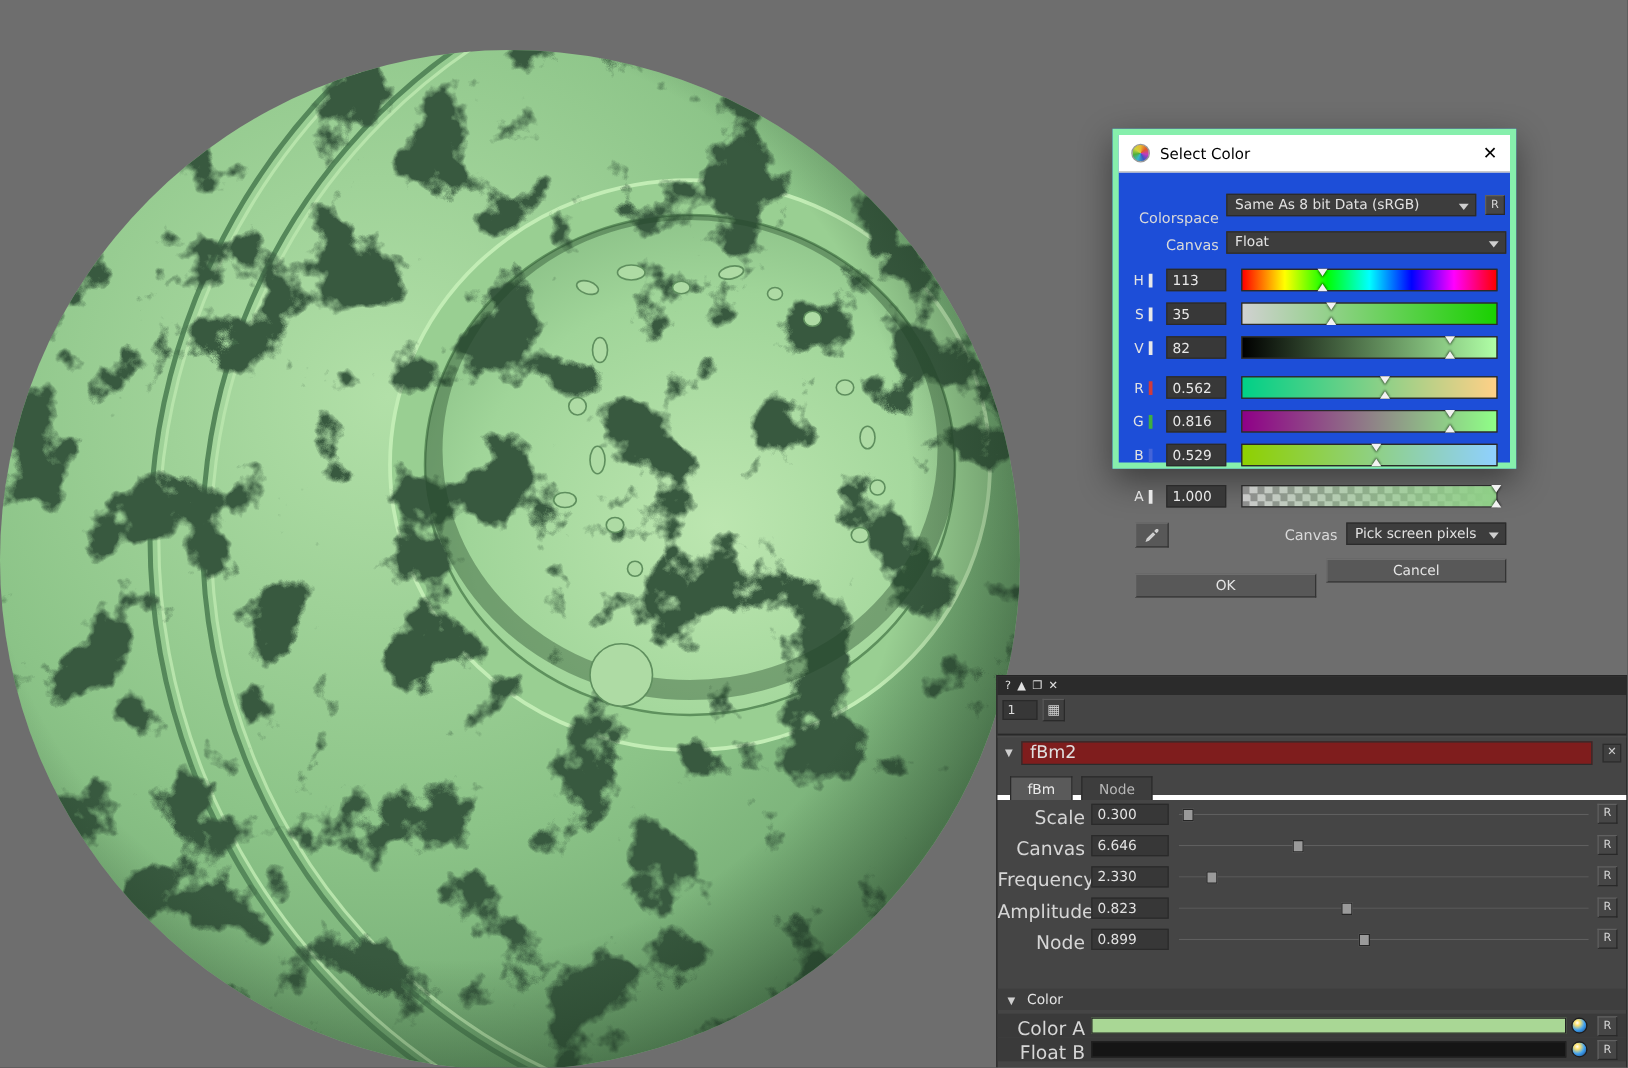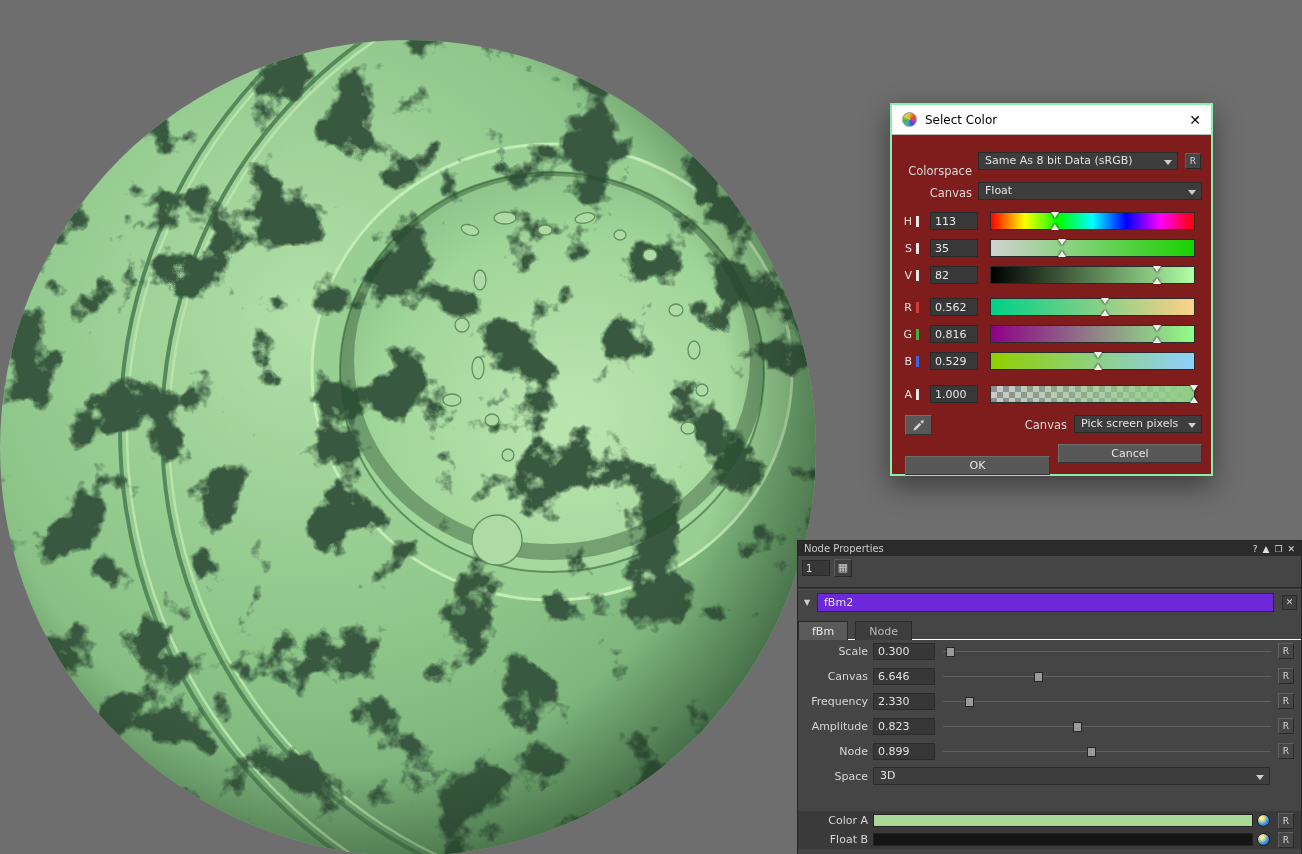--- a/index.html
+++ b/index.html
@@ -5,21 +5,21 @@
   *{margin:0;padding:0;box-sizing:border-box;font-family:"DejaVu Sans","Liberation Sans",sans-serif;}
   html,body{background:#555;}
   #screen{position:relative;width:1302px;height:854px;background:#6e6e6e;overflow:hidden;}
   .abs{position:absolute;}
   input{outline:none;}
 
   
   #viewport-svg{position:absolute;left:0;top:0;}
 
   
-  .dialog{left:890px;top:103px;width:323px;height:373px;background:#7f1d1d;border:2px solid #86efac;box-shadow:0 10px 26px rgba(0,0,0,.45);}
+  .dialog{left:890px;top:103px;width:323px;height:272px;background:#1d4ed8;border:5px solid #86efac;box-shadow:0 10px 26px rgba(0,0,0,.45);}
   .dlg-title{position:absolute;top:0;left:0;right:0;height:30px;background:#ffffff;display:flex;align-items:center;padding:0 10px;gap:8px;border-bottom:1px solid #bbb;}
   .dlg-title .t{font-size:12px;color:#000;flex:1;}
   .wheel{width:15px;height:15px;border-radius:50%;border:1px solid #999;
     background:conic-gradient(#e8b931,#e05a2b,#c23bbf,#3b57c2,#35b6c9,#4fae3c,#cfd53a,#e8b931);}
   .dlg-close{color:#000;font-size:14px;line-height:14px;cursor:default;}
   .row-label{position:absolute;color:#dadada;font-size:11.5px;text-align:right;}
   .dd{position:absolute;background:#3d3d3d;border:1px solid #2b2b2b;color:#e2e2e2;font-size:11px;line-height:16px;height:18px;padding:0 18px 0 6px;white-space:nowrap;overflow:hidden;}
   .dd::after{content:"";position:absolute;right:5px;top:7px;border:4px solid transparent;border-top:5px solid #cfcfcf;}
   .rbtn{position:absolute;width:16px;height:16px;background:#464646;border:1px solid #606060;border-bottom-color:#292929;border-right-color:#292929;color:#d8d8d8;font-size:9px;text-align:center;line-height:14px;}
   .btn{position:absolute;background:#585858;border:1px solid #6e6e6e;border-bottom-color:#343434;border-right-color:#343434;color:#e5e5e5;font-size:11px;text-align:center;line-height:17px;height:19px;}
@@ -40,27 +40,27 @@
   .npanel{left:797px;top:540px;width:505px;height:330px;background:#454545;border:1px solid #262626;}
   .np-title{position:absolute;top:0;left:0;right:0;height:15px;background:#2b2b2b;display:flex;align-items:center;padding:0 6px;font-size:10px;color:#cccccc;}
   .np-title-text{flex:1;}
   .np-icons{display:flex;gap:5px;font-size:9px;color:#e0e0e0;}
   .np-index{position:absolute;top:19px;left:4px;width:28px;height:16px;background:#373737;border:1px solid #2a2a2a;color:#ddd;font-size:10px;padding-left:3px;}
   .np-toolbtn{position:absolute;top:18px;left:36px;width:18px;height:18px;background:#3f3f3f;border:1px solid #5a5a5a;border-bottom-color:#2a2a2a;border-right-color:#2a2a2a;color:#ccc;font-size:11px;text-align:center;line-height:16px;}
   .np-sep{position:absolute;top:46px;left:0;right:0;height:3px;background:#383838;border-top:1px solid #292929;border-bottom:1px solid #515151;}
   .np-node-header{position:absolute;top:52px;left:4px;right:4px;height:20px;}
   .np-arrow{color:#cfcfcf;font-size:8px;}
   .np-node-header .np-arrow{position:absolute;left:2px;top:5px;}
-  .np-name{position:absolute;left:15px;right:23px;top:0;height:19px;background:#6d28d9;border:1px solid #2c2c2c;color:#e0e0e0;font-size:11px;line-height:17px;padding-left:6px;}
+  .np-name{position:absolute;left:15px;right:23px;top:0;height:19px;background:#7f1d1d;border:1px solid #2c2c2c;color:#e0e0e0;font-size:14px;line-height:17px;padding-left:6px;}
   .np-x{position:absolute;right:0;top:2px;width:15px;height:15px;background:#3f3f3f;border:1px solid #2c2c2c;color:#ccc;font-size:9px;text-align:center;line-height:13px;}
-  .np-tabs{position:absolute;top:79px;left:0;right:0;height:20px;border-bottom:1px solid #ffffff;}
+  .np-tabs{position:absolute;top:79px;left:0;right:0;height:20px;border-bottom:4px solid #ffffff;padding-left:10px;}
   .np-tab{display:inline-block;height:19px;line-height:19px;padding:0 13px;font-size:11px;color:#b8b8b8;background:#3d3d3d;border:1px solid #2a2a2a;border-bottom:none;margin-right:2px;}
   .np-tab.active{background:#5a5a5a;color:#ebebeb;}
   .prow{position:absolute;left:0;width:100%;height:20px;}
-  .p-label{position:absolute;left:0;top:3px;width:70px;text-align:right;color:#d6d6d6;font-size:11px;}
+  .p-label{position:absolute;left:0;top:3px;width:70px;text-align:right;color:#d6d6d6;font-size:15px;}
   .p-val{position:absolute;left:75px;top:1px;width:62px;height:17px;background:#373737;border:1px solid #2a2a2a;color:#e2e2e2;font-size:11px;padding-left:4px;}
   .nslider{position:absolute;left:145px;top:1px;width:328px;height:17px;}
   .nslider .track{position:absolute;left:0;right:0;top:8px;height:1px;background:#2d2d2d;border-bottom:1px solid #5f5f5f;}
   .nslider .handle{position:absolute;top:4px;width:9px;height:10px;margin-left:-4px;background:#9a9a9a;border:1px solid #262626;}
   .p-r{left:480px;top:1px;}
   .np-dd{left:75px;top:0;width:397px;}
   .np-section{position:absolute;top:250px;left:0;right:0;height:17px;background:#3e3e3e;color:#e2e2e2;font-size:11px;line-height:17px;padding-left:8px;}
   .np-section .np-arrow{margin-right:6px;}
   .crow{position:absolute;left:0;width:100%;height:19px;background:#3a3a3a;}
   .swatch{position:absolute;left:75px;top:3px;width:380px;height:13px;border:1px solid #222;}
@@ -268,21 +268,20 @@
     <div class="dd" style="top:310px;left:182px;width:128px">
       <span>Pick screen pixels</span>
     </div>
 
     <div class="btn" style="top:351px;left:13px;width:145px">OK</div>
     <div class="btn" style="top:339px;left:166px;width:144px">Cancel</div>
   </div>
 
   <div class="abs npanel">
     <div class="np-title">
-      <span class="np-title-text">Node Properties</span>
       <span class="np-icons">
         <span>?</span>
         <span>▲</span>
         <span>❐</span>
         <span>✕</span>
       </span>
     </div>
 
     <input class="np-index" value="1" style="">
     <div class="np-toolbtn">
@@ -342,27 +341,25 @@
     <div class="prow" style="top:201px">
       <span class="p-label">Node</span>
       <input class="p-val" value="0.899" style="">
       <div class="nslider">
         <div class="track"></div>
         <div class="handle" style="left: 45%;"></div>
       </div>
       <div class="rbtn p-r">R</div>
     </div>
 
-    <div class="prow" style="top:226px">
-      <span class="p-label">Space</span>
-      <div class="dd np-dd">
-        <span>3D</span>
-      </div>
-    </div>
-
+
+    <div class="np-section">
+      <span class="np-arrow">▼</span>
+      <span>Color</span>
+    </div>
 
     <div class="crow" style="top:270px">
       <span class="p-label">Color A</span>
       <div class="swatch" style="background: rgb(169, 215, 149);"></div>
       <span class="ball"></span>
       <div class="rbtn p-r">R</div>
     </div>
     <div class="crow" style="top:289px">
       <span class="p-label">Float B</span>
       <div class="swatch" style="background: rgb(21, 21, 21);"></div>

